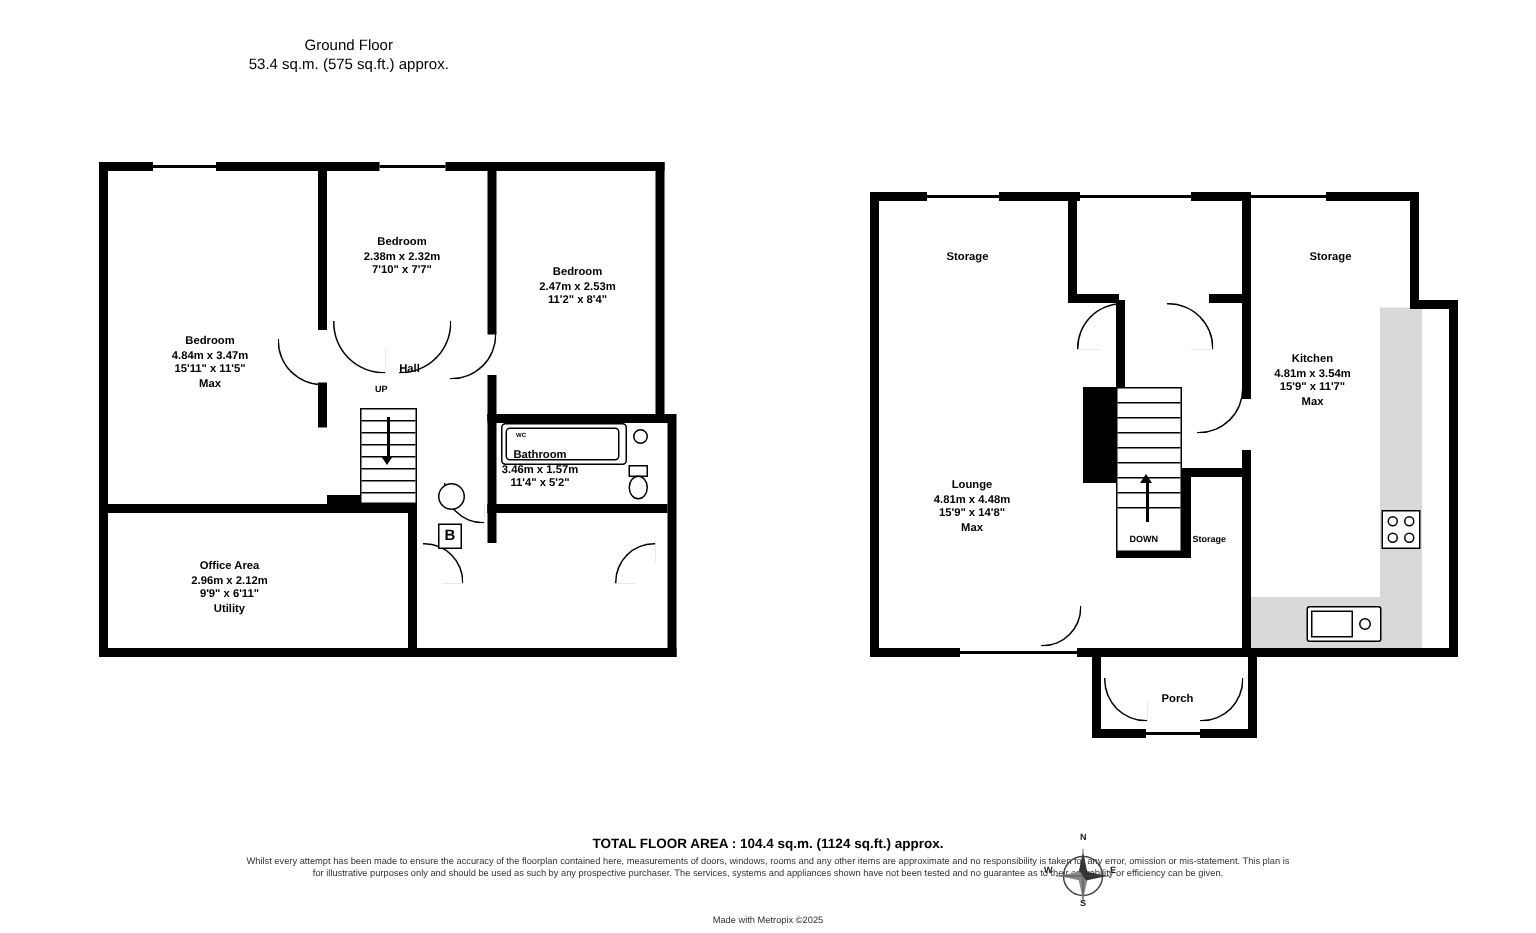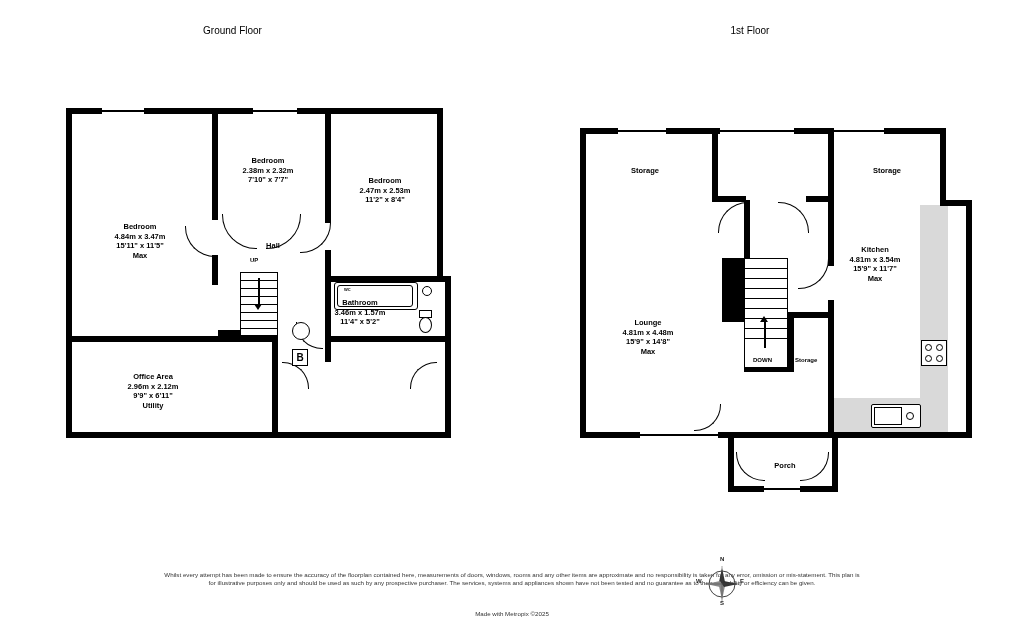--- a/index.html
+++ b/index.html
@@ -148,24 +148,24 @@
   
   .grey { position: absolute; background: #d9d9d9; }
 </style>
 </head>
 <body>
 
 <div class="stage">
 
   <div class="floor-title abs" style="left:100px; top:24px; width:265px;">
     <div>Ground Floor</div>
+    <div>53.4 sq.m. (575 sq.ft.) approx.</div>
   </div>
 
   <div class="floor-title abs" style="left:650px; top:24px; width:200px;">
-    <div>1st Floor</div>
   </div>
 
   <div class="abs" style="left:0;top:0;width:520px;height:520px;">
 
     <div class="wall" style="left:66px; top:108px; width:6px; height:330px;"></div>
     <div class="wall" style="left:66px; top:432px; width:385px; height:6px;"></div>
     <div class="wall" style="left:445px; top:282px; width:6px; height:156px;"></div>
     <div class="wall" style="left:437px; top:276px; width:14px; height:6px;"></div>
     <div class="wall" style="left:437px; top:108px; width:6px; height:170px;"></div>
 
@@ -342,21 +342,21 @@
 
     <div class="room" style="left:605px; top:166px; width:80px;">
       <span>Storage</span>
     </div>
 
 
     <div class="room" style="left:847px; top:166px; width:80px;">
       <span>Storage</span>
     </div>
 
-    <div class="room" style="left:820px; top:245px; width:110px;">
+    <div class="room" style="left:820px; top:234px; width:110px;">
       <span>Kitchen</span>
       <span>4.81m  x 3.54m</span>
       <span>15'9"  x 11'7"</span>
       <span>Max</span>
     </div>
 
     <div class="room" style="left:588px; top:318px; width:120px;">
       <span>Lounge</span>
       <span>4.81m  x 4.48m</span>
       <span>15'9"  x 14'8"</span>
@@ -364,20 +364,21 @@
     </div>
 
     <div class="tiny" style="left:795px; top:357px;">Storage</div>
 
     <div class="room" style="left:745px; top:461px; width:80px;">
       <span>Porch</span>
     </div>
   </div>
 
 
+  <div class="total" style="top:557px;">TOTAL FLOOR AREA : 104.4 sq.m. (1124 sq.ft.) approx.</div>
 
   <div class="disclaimer" style="top:571px;">Whilst every attempt has been made to ensure the accuracy of the floorplan contained here, measurements of doors, windows, rooms and any other items are approximate and no responsibility is taken for any error, omission or mis-statement. This plan is for illustrative purposes only and should be used as such by any prospective purchaser. The services, systems and appliances shown have not been tested and no guarantee as to their operability or efficiency can be given.</div>
 
   <div class="madewith" style="top:610px;">Made with Metropix ©2025</div>
 
   <div class="compass" style="left:700px; top:562px; width:44px; height:44px;">
     <svg width="44" height="44" viewBox="0 0 44 44">
       <circle cx="22" cy="22" r="13" fill="none" stroke="#444" stroke-width="1"></circle>
       <polygon points="22,6 25,20 22,22 19,20" fill="#333"></polygon>
       <polygon points="22,38 25,24 22,22 19,24" fill="#888"></polygon>

